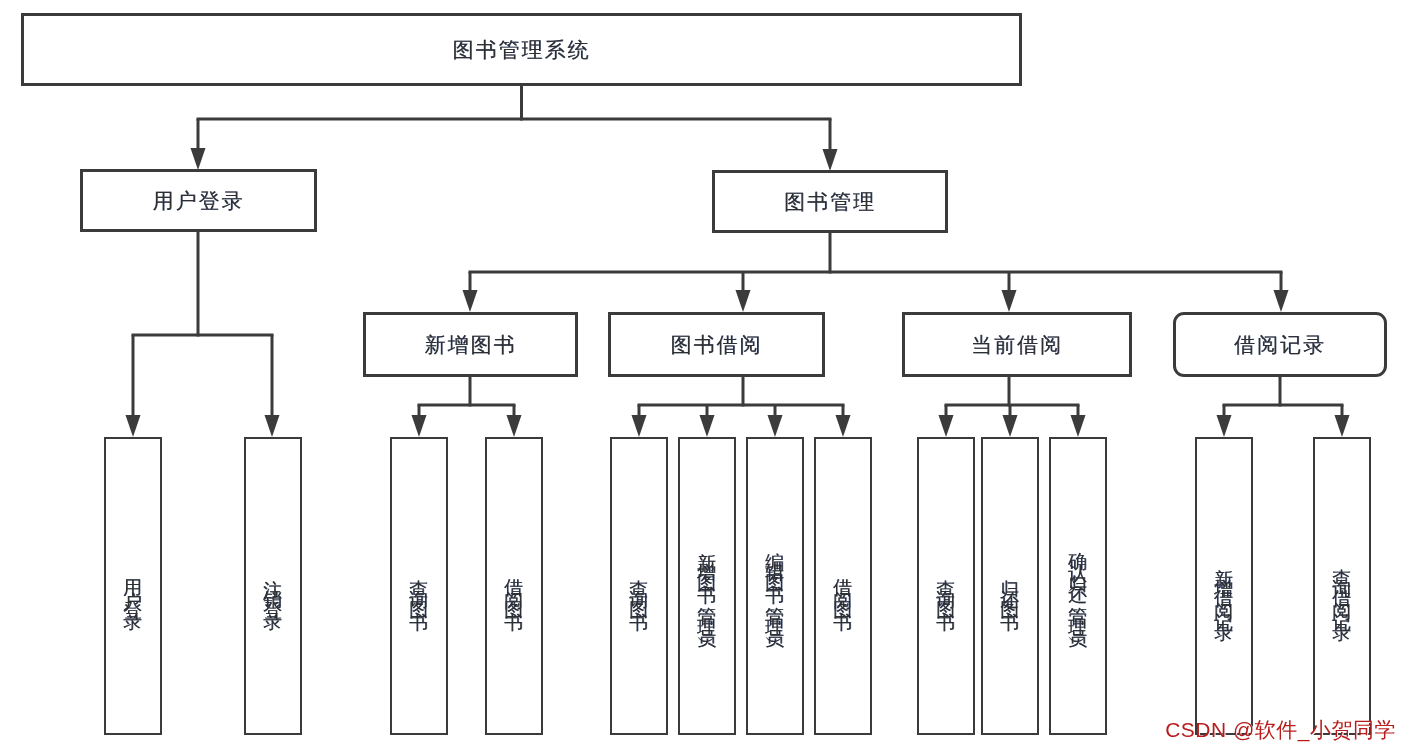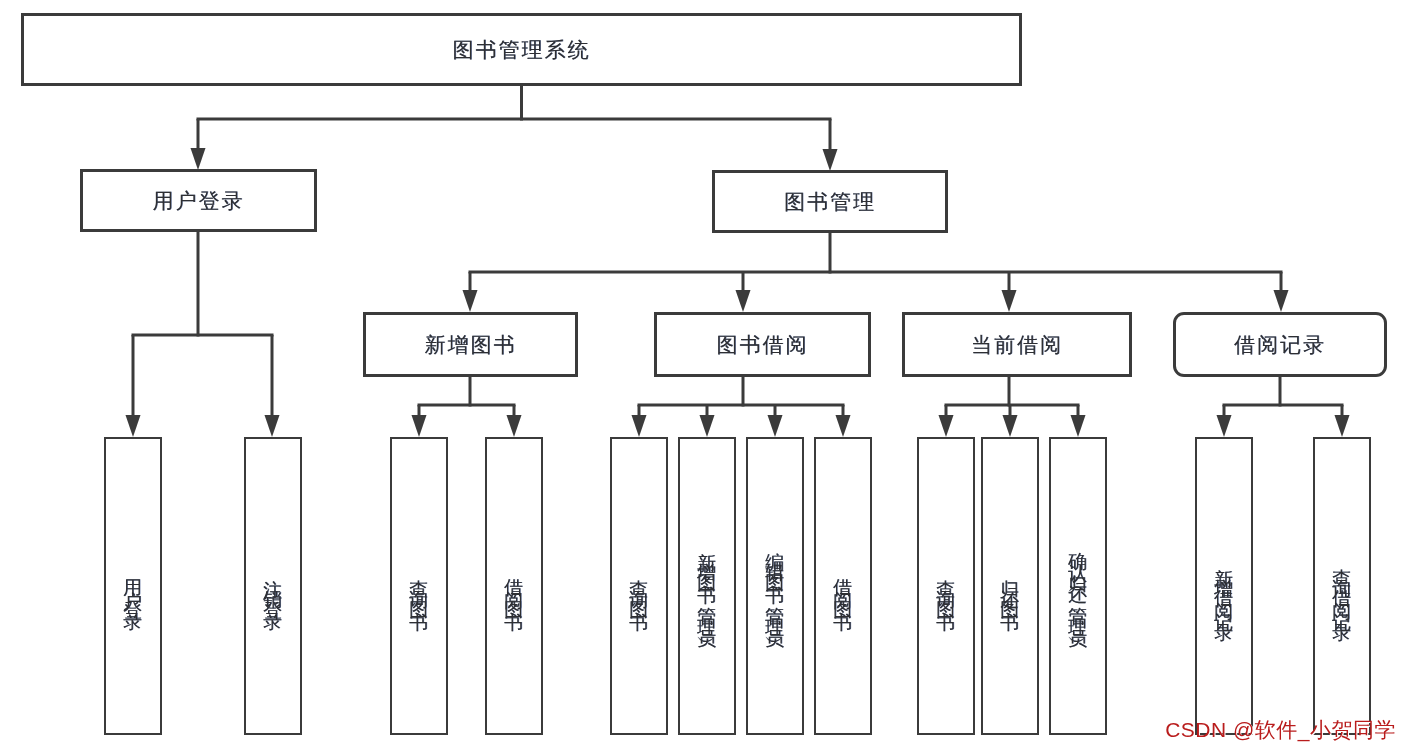--- a/index.html
+++ b/index.html
@@ -41,21 +41,21 @@
   .node-h {
     font-size: 21px;
     letter-spacing: 2px;
     text-shadow: 0.6px 0 0 #6a7ba2;
   }
   .node.root   { left: 21px;  top: 13px;  width: 1001px; height: 73px; }
   .node.lvl2a  { left: 80px;  top: 169px; width: 237px;  height: 63px; }
   .node.lvl2b  { left: 712px; top: 170px; width: 236px;  height: 63px; }
   .node.lvl3   { top: 312px; height: 65px; }
   .node.l3-0   { left: 363px;  width: 215px; }
-  .node.l3-1   { left: 654px;  width: 217px; }
+  .node.l3-1   { left: 608px;  width: 217px; }
   .node.l3-2   { left: 902px;  width: 230px; }
   .node.l3-3   { left: 1173px; width: 214px; border-radius: 11px; }
   .leaf {
     position: absolute;
     box-sizing: border-box;
     top: 437px;
     width: 58px;
     height: 298px;
     background: #ffffff;
     border: 2.5px solid #3b3b3b;

